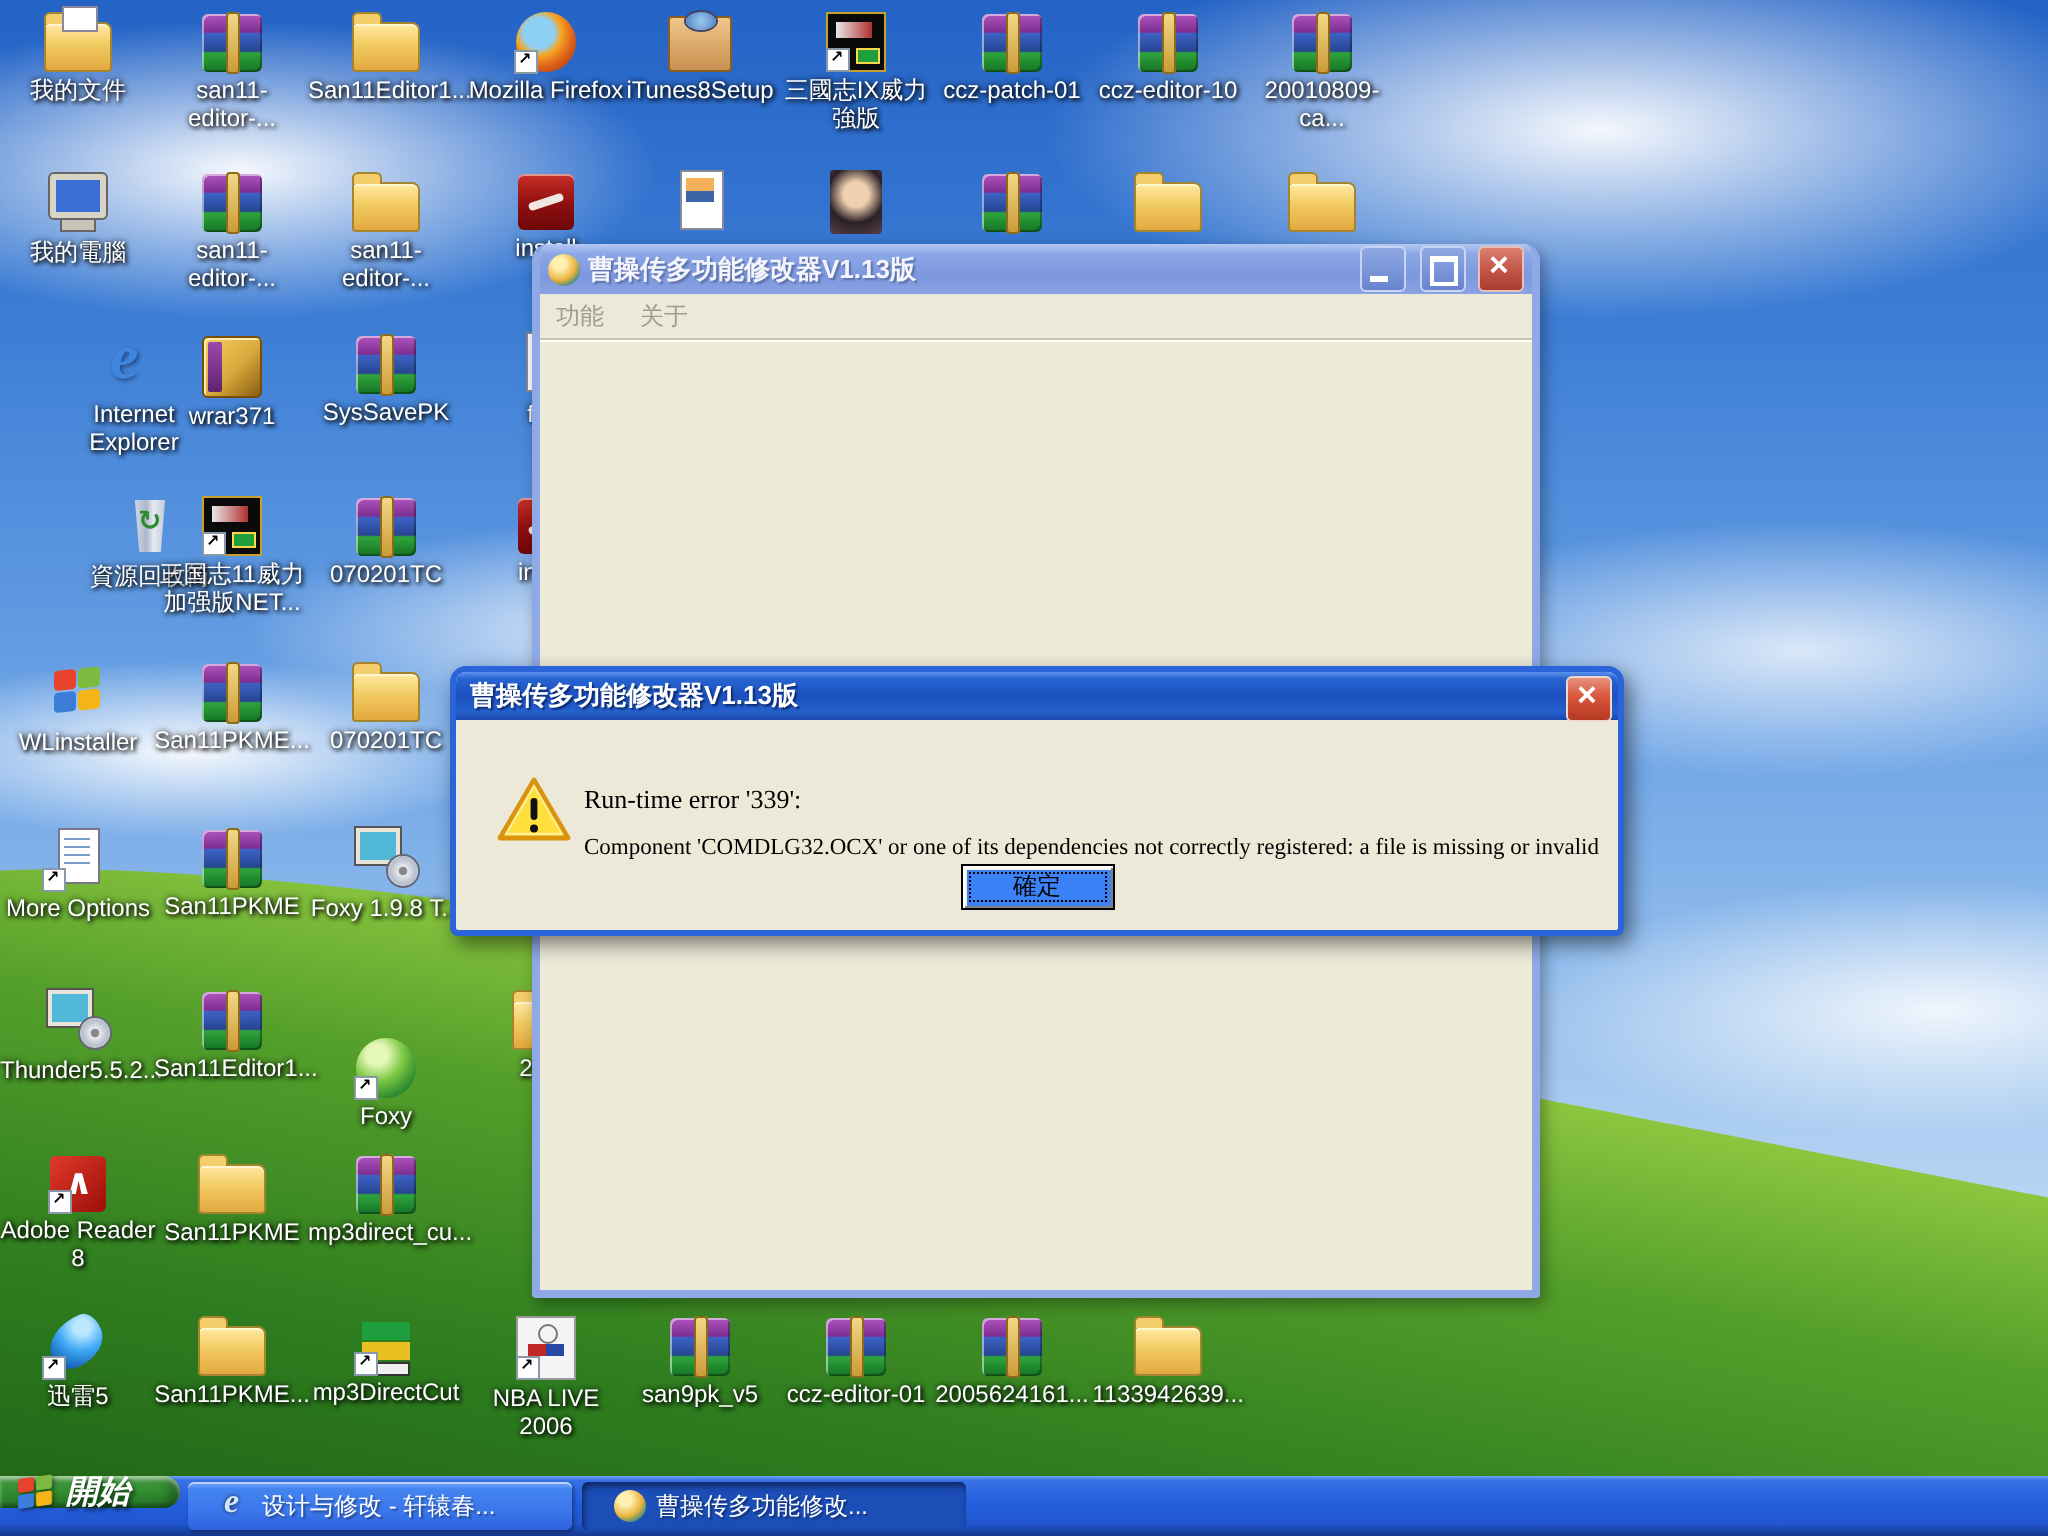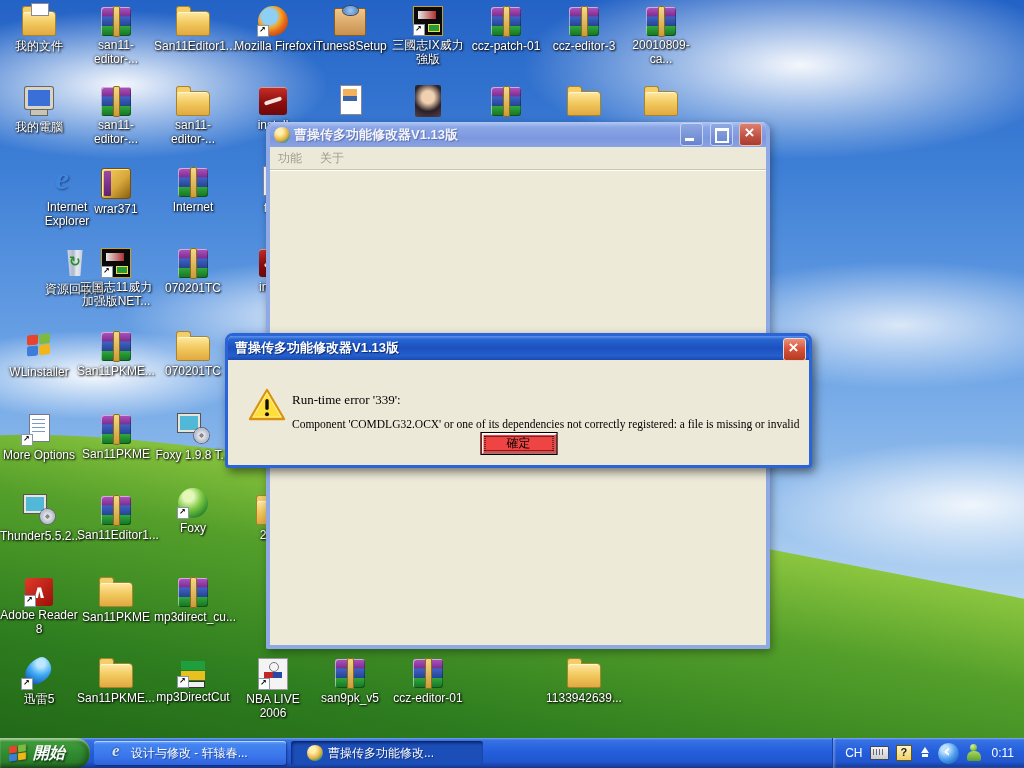--- a/index.html
+++ b/index.html
@@ -121,27 +121,27 @@
     box-shadow:3px 4px 10px rgba(0,0,0,.5);}
   .dtitle{position:relative;height:24px;cursor:default;
     background:linear-gradient(180deg,#5E91EC 0%,#2765D2 14%,#1C50BE 50%,#2560CC 82%,#1A49B0 100%);}
   .dtitletext{position:absolute;left:7px;top:3px;font-weight:bold;font-size:13px;color:#fff;text-shadow:1px 1px 1px #0A2A6E;}
   .dtitle .cap{position:absolute;right:3px;top:1.5px;}
   .dbody{position:absolute;left:0;right:0;top:24px;bottom:0;}
   .warnicon{position:absolute;left:20px;top:28px;}
   .dline1{position:absolute;left:64px;top:32px;font:13px "Liberation Serif",serif;color:#000;}
   .dline2{position:absolute;left:64px;top:58px;font:11.5px "Liberation Serif",serif;color:#000;white-space:nowrap;}
   .okbtn{position:absolute;left:50%;transform:translateX(-50%);bottom:10px;width:77px;height:23px;
-    background:#ef4444;border:1px solid #000;outline:none;font:12px "Liberation Sans",sans-serif;cursor:pointer;
+    background:#3b82f6;border:1px solid #000;outline:none;font:12px "Liberation Sans",sans-serif;cursor:pointer;
     box-shadow:inset 1px 1px 0 #fff,inset -1px -1px 0 #848280,inset 2px 2px 0 #F6F4EA;}
   .okbtn::after{content:"";position:absolute;left:3px;top:3px;right:3px;bottom:3px;border:1px dotted #000;}
   
   .taskbar{position:absolute;left:0;bottom:0;width:1024px;height:30px;z-index:30;
     background:linear-gradient(180deg,#6FA3F2 0%,#3872E4 7%,#245EDC 45%,#2156CE 80%,#15378E 100%);}
-  .start{position:absolute;left:0;top:0;height:30px;width:90px;display:flex;align-items:center;gap:5px;padding-left:8px;
+  .start{position:absolute;left:0;top:0;height:16px;width:90px;display:flex;align-items:center;gap:5px;padding-left:8px;
     box-sizing:border-box;cursor:pointer;border-radius:0 14px 14px 0;
     background:linear-gradient(180deg,#7CC768 0%,#3F9C3C 14%,#2F8A2E 55%,#2B7E2A 82%,#1B551E 100%);
     box-shadow:inset 0 2px 2px rgba(255,255,255,.45),inset -4px 0 6px rgba(0,0,0,.35);}
   .startlabel{font:italic bold 16px "Liberation Sans",sans-serif;color:#fff;text-shadow:1px 2px 2px rgba(0,0,0,.6);}
   .winlogo{position:relative;width:20px;height:18px;display:inline-block;}
   .winlogo::before{content:"";position:absolute;left:1px;top:2px;width:8px;height:7px;background:#E8432C;border-radius:1px;
     box-shadow:9px 0 0 #7CBB3F,0 8px 0 #3B7DD8,9px 8px 0 #F3B517;transform:skewY(-8deg);filter:drop-shadow(1px 1px 1px rgba(0,0,0,.5));}
   .tasks{position:absolute;left:94px;top:3px;display:flex;gap:5px;}
   .taskbtn{position:relative;width:192px;height:24px;border-radius:3px;display:flex;align-items:center;gap:5px;
     padding:0 16px;box-sizing:border-box;cursor:pointer;
@@ -272,35 +272,35 @@
       <div class="dicon" style="left: 154px; top: 5px;">
         <span class="ig ic-folder"></span>
         <span class="ilabel">San11Editor1...</span>
       </div>
       <div class="dicon" style="left: 154px; top: 85px;">
         <span class="ig ic-folder"></span>
         <span class="ilabel">san11-editor-...</span>
       </div>
       <div class="dicon" style="left: 154px; top: 166px;">
         <span class="ig ic-rar"></span>
-        <span class="ilabel">Internet</span>
+        <span class="ilabel">SysSavePK</span>
       </div>
       <div class="dicon" style="left: 154px; top: 247px;">
         <span class="ig ic-rar"></span>
         <span class="ilabel">070201TC</span>
       </div>
       <div class="dicon" style="left: 154px; top: 330px;">
         <span class="ig ic-folder"></span>
         <span class="ilabel">070201TC</span>
       </div>
       <div class="dicon" style="left: 154px; top: 413px;">
         <span class="ig ic-installer"></span>
         <span class="ilabel">Foxy 1.9.8 T...</span>
       </div>
-      <div class="dicon" style="left: 154px; top: 487px;">
+      <div class="dicon" style="left: 154px; top: 518px;">
         <span class="ig ic-foxy">
           <b class="sca"></b>
         </span>
         <span class="ilabel">Foxy</span>
       </div>
       <div class="dicon" style="left: 154px; top: 576px; text-align: right;">
         <span class="ig ic-rar"></span>
         <span class="ilabel">mp3direct_cu...</span>
       </div>
       <div class="dicon" style="left: 154px; top: 657px;">
@@ -364,23 +364,27 @@
         <span class="ilabel">ccz-editor-01</span>
       </div>
       <div class="dicon" style="left: 467px; top: 5px;">
         <span class="ig ic-rar"></span>
         <span class="ilabel">ccz-patch-01</span>
       </div>
       <div class="dicon" style="left: 467px; top: 85px;">
         <span class="ig ic-rar"></span>
         <span class="ilabel"></span>
       </div>
+      <div class="dicon" style="left: 467px; top: 657px;">
+        <span class="ig ic-rar"></span>
+        <span class="ilabel">2005624161...</span>
+      </div>
       <div class="dicon" style="left: 545px; top: 5px;">
         <span class="ig ic-rar"></span>
-        <span class="ilabel">ccz-editor-3</span>
+        <span class="ilabel">ccz-editor-10</span>
       </div>
       <div class="dicon" style="left: 545px; top: 85px;">
         <span class="ig ic-folder"></span>
         <span class="ilabel"></span>
       </div>
       <div class="dicon" style="left: 545px; top: 657px;">
         <span class="ig ic-folder"></span>
         <span class="ilabel">1133942639...</span>
       </div>
       <div class="dicon" style="left: 622px; top: 5px;">
@@ -439,23 +443,14 @@
 
     <div class="taskbtn">
           <span class="tico ic-tie"></span>
           <span class="tlabel">设计与修改 - 轩辕春...</span>
         </div>
         <div class="taskbtn active">
           <span class="tico ic-tapp"></span>
           <span class="tlabel">曹操传多功能修改...</span>
         </div>
       </div>
-    <div class="tray">
-      <span class="lang">CH</span>
-      <span class="tr-kbd"></span>
-      <span class="tr-help"></span>
-      <span class="tr-arrow"></span>
-      <span class="tr-blue"></span>
-      <span class="tr-msn"></span>
-      <span class="clock">0:11</span>
-    </div>
   </div>
 </div>
 
 </body></html>

